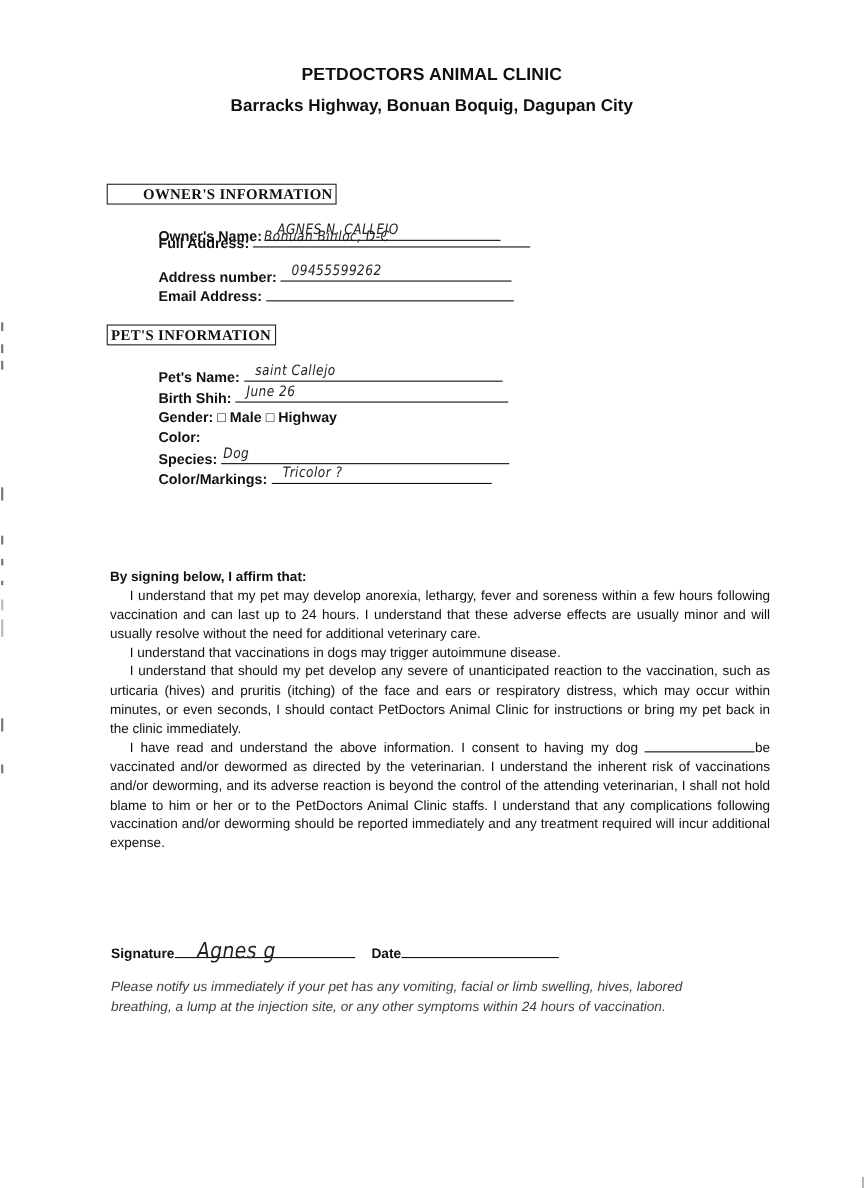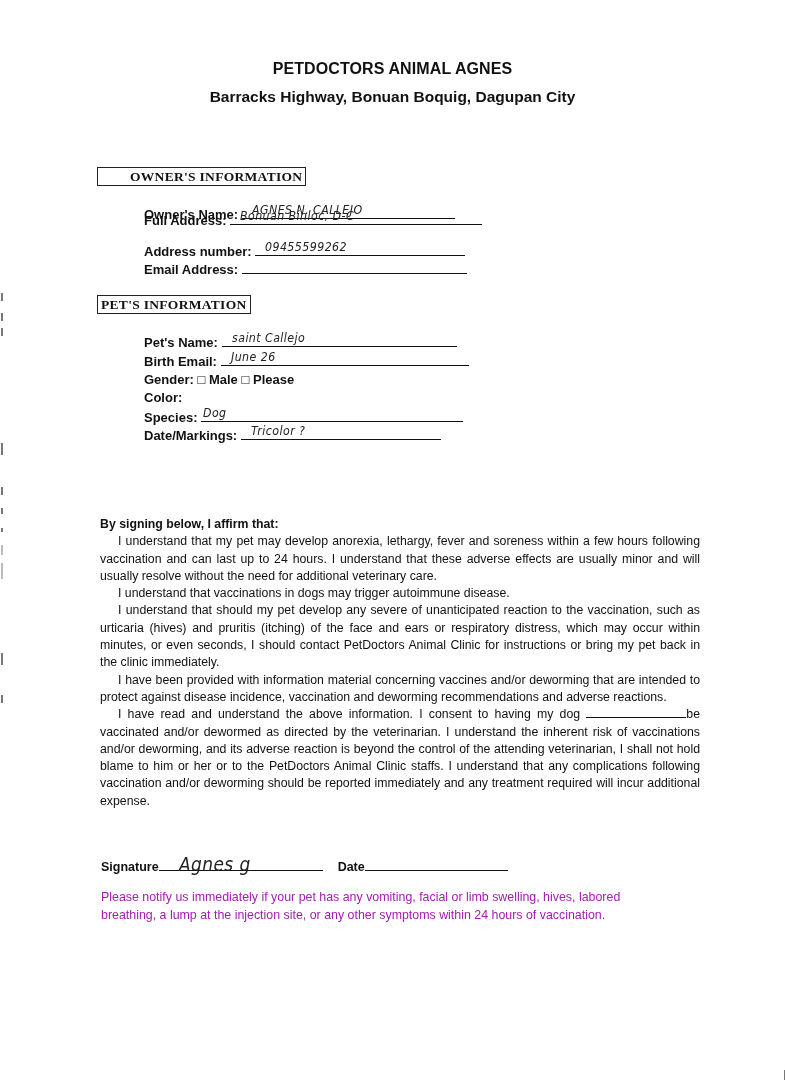--- a/index.html
+++ b/index.html
@@ -11,27 +11,27 @@
   .field { font-weight: bold; font-size: 13px; white-space: nowrap; line-height: 16px; }
   .field .line { display: inline-block; border-bottom: 1.6px solid #111; position: relative; height: 12px; vertical-align: baseline; }
   .hand { position: absolute; left: 10px; bottom: 0px; font-family: "DejaVu Sans", sans-serif; font-weight: normal; font-size: 13px; color: #222; font-style: italic; letter-spacing: 0.5px; transform: scaleX(0.85); transform-origin: left bottom; white-space: nowrap; }
   .para { left: 100px; width: 600px; font-size: 12.3px; line-height: 17.3px; text-align: justify; }
   .para p { margin: 0; text-indent: 18px; }
   .para .head { font-weight: bold; text-indent: 0; }
   .u { text-decoration: underline; }
   .blank { display: inline-block; width: 100px; border-bottom: 1px solid #111; height: 10px; }
   .sig { font-weight: bold; font-size: 12.5px; white-space: nowrap; }
   .sig .line { display: inline-block; border-bottom: 1.4px solid #111; height: 12px; vertical-align: baseline; position: relative; }
-  .note { left: 101px; width: 560px; color: #a21caf; font-size: 12.4px; line-height: 18px; }
+  .note { left: 101px; width: 560px; color: #404040; font-style: italic; font-size: 12.4px; line-height: 18px; }
   .margin-mark { background: #777; width: 2px; }
 </style>
 </head>
 <body>
 
-<div class="abs title">PETDOCTORS ANIMAL AGNES</div>
+<div class="abs title">PETDOCTORS ANIMAL CLINIC</div>
 <div class="abs subtitle">Barracks Highway, Bonuan Boquig, Dagupan City</div>
 
 <div class="abs section-box" style="left:97px; top:167px;padding-left:32px;">OWNER'S INFORMATION</div>
 
 <div class="abs field" style="left:144px; top:206px;">
   <span>Owner's Name:</span>
   <span class="line" style="width:213px;"><span class="hand">AGNES  N.  CALLEJO</span></span>
 </div>
 <div class="abs field" style="left:144px; top:212px;">
   <span>Full Address:</span>
@@ -46,48 +46,47 @@
   <span class="line" style="width:225px;"><span class="hand"></span></span>
 </div>
 
 <div class="abs section-box" style="left:97px; top:295px;">PET'S INFORMATION</div>
 
 <div class="abs field" style="left:144px; top:334px;">
   <span>Pet's Name:</span>
   <span class="line" style="width:235px;"><span class="hand">saint  Callejo</span></span>
 </div>
 <div class="abs field" style="left:144px; top:353px;">
-  <span>Birth Email:</span>
+  <span>Birth Shih:</span>
   <span class="line" style="width:248px;"><span class="hand">June 26</span></span>
 </div>
 <div class="abs field" style="left:144px; top:372px;">
   <span>Gender:</span>
   <span style="font-weight:normal;">□</span>
   <span>Male</span>
   <span style="font-weight:normal;">□</span>
-  <span>Please</span>
+  <span>Highway</span>
 </div>
 <div class="abs field" style="left:144px; top:390px;">
   <span>Color:</span>
 </div>
 <div class="abs field" style="left:144px; top:409px;">
   <span>Species:</span>
   <span class="line" style="width:262px;"><span class="hand" style="left:2px;">Dog</span></span>
 </div>
 <div class="abs field" style="left:144px; top:427px;">
-  <span>Date/Markings:</span>
+  <span>Color/Markings:</span>
   <span class="line" style="width:200px;"><span class="hand">Tricolor ?</span></span>
 </div>
 
 <div class="abs para" style="top:481px;margin-top:35px;">
   <p class="head">By signing below, I affirm that:</p>
   <p>I understand that my pet may develop anorexia, lethargy, fever and soreness within a few hours following vaccination and can last up to 24 hours. I understand that these adverse effects are usually minor and will usually resolve without the need for additional veterinary care.</p>
   <p>I understand that vaccinations in dogs may trigger autoimmune disease.</p>
   <p>I understand that should my pet develop any severe of unanticipated reaction to the vaccination, such as urticaria (hives) and pruritis (itching) of the face and ears or respiratory distress, which may occur within minutes, or even seconds, I should contact PetDoctors Animal Clinic for instructions or bring my pet back in the clinic immediately.</p>
-  <p>I have been provided with information material concerning vaccines and/or deworming that are intended to protect against disease incidence, vaccination and deworming recommendations and adverse reactions.</p>
   <p><span>I have read and understand the above information. I consent to having my dog </span><span class="blank"></span><span>be vaccinated and/or dewormed as directed by the veterinarian. I understand the inherent risk of vaccinations and/or deworming, and its adverse reaction is beyond the control of the attending veterinarian, I shall not hold blame to him or her or to the PetDoctors Animal Clinic staffs. I understand that any complications following vaccination and/or deworming should be reported immediately and any treatment required will incur additional expense.</span></p>
 </div>
 
 <div class="abs sig" style="left:101px; top:858px;">
   <span>Signature</span><span class="line" style="width:164px;"><span class="hand" style="font-size:20px; left:20px; bottom:-6px;">Agnes g</span></span>
   <span style="display:inline-block; width:8px;"></span>
   <span>Date</span><span class="line" style="width:143px;"><span class="hand"></span></span>
 </div>
 
 <div class="abs note" style="top:888px;">Please notify us immediately if your pet has any vomiting, facial or limb swelling, hives, labored breathing, a lump at the injection site, or any other symptoms within 24 hours of vaccination.</div>

